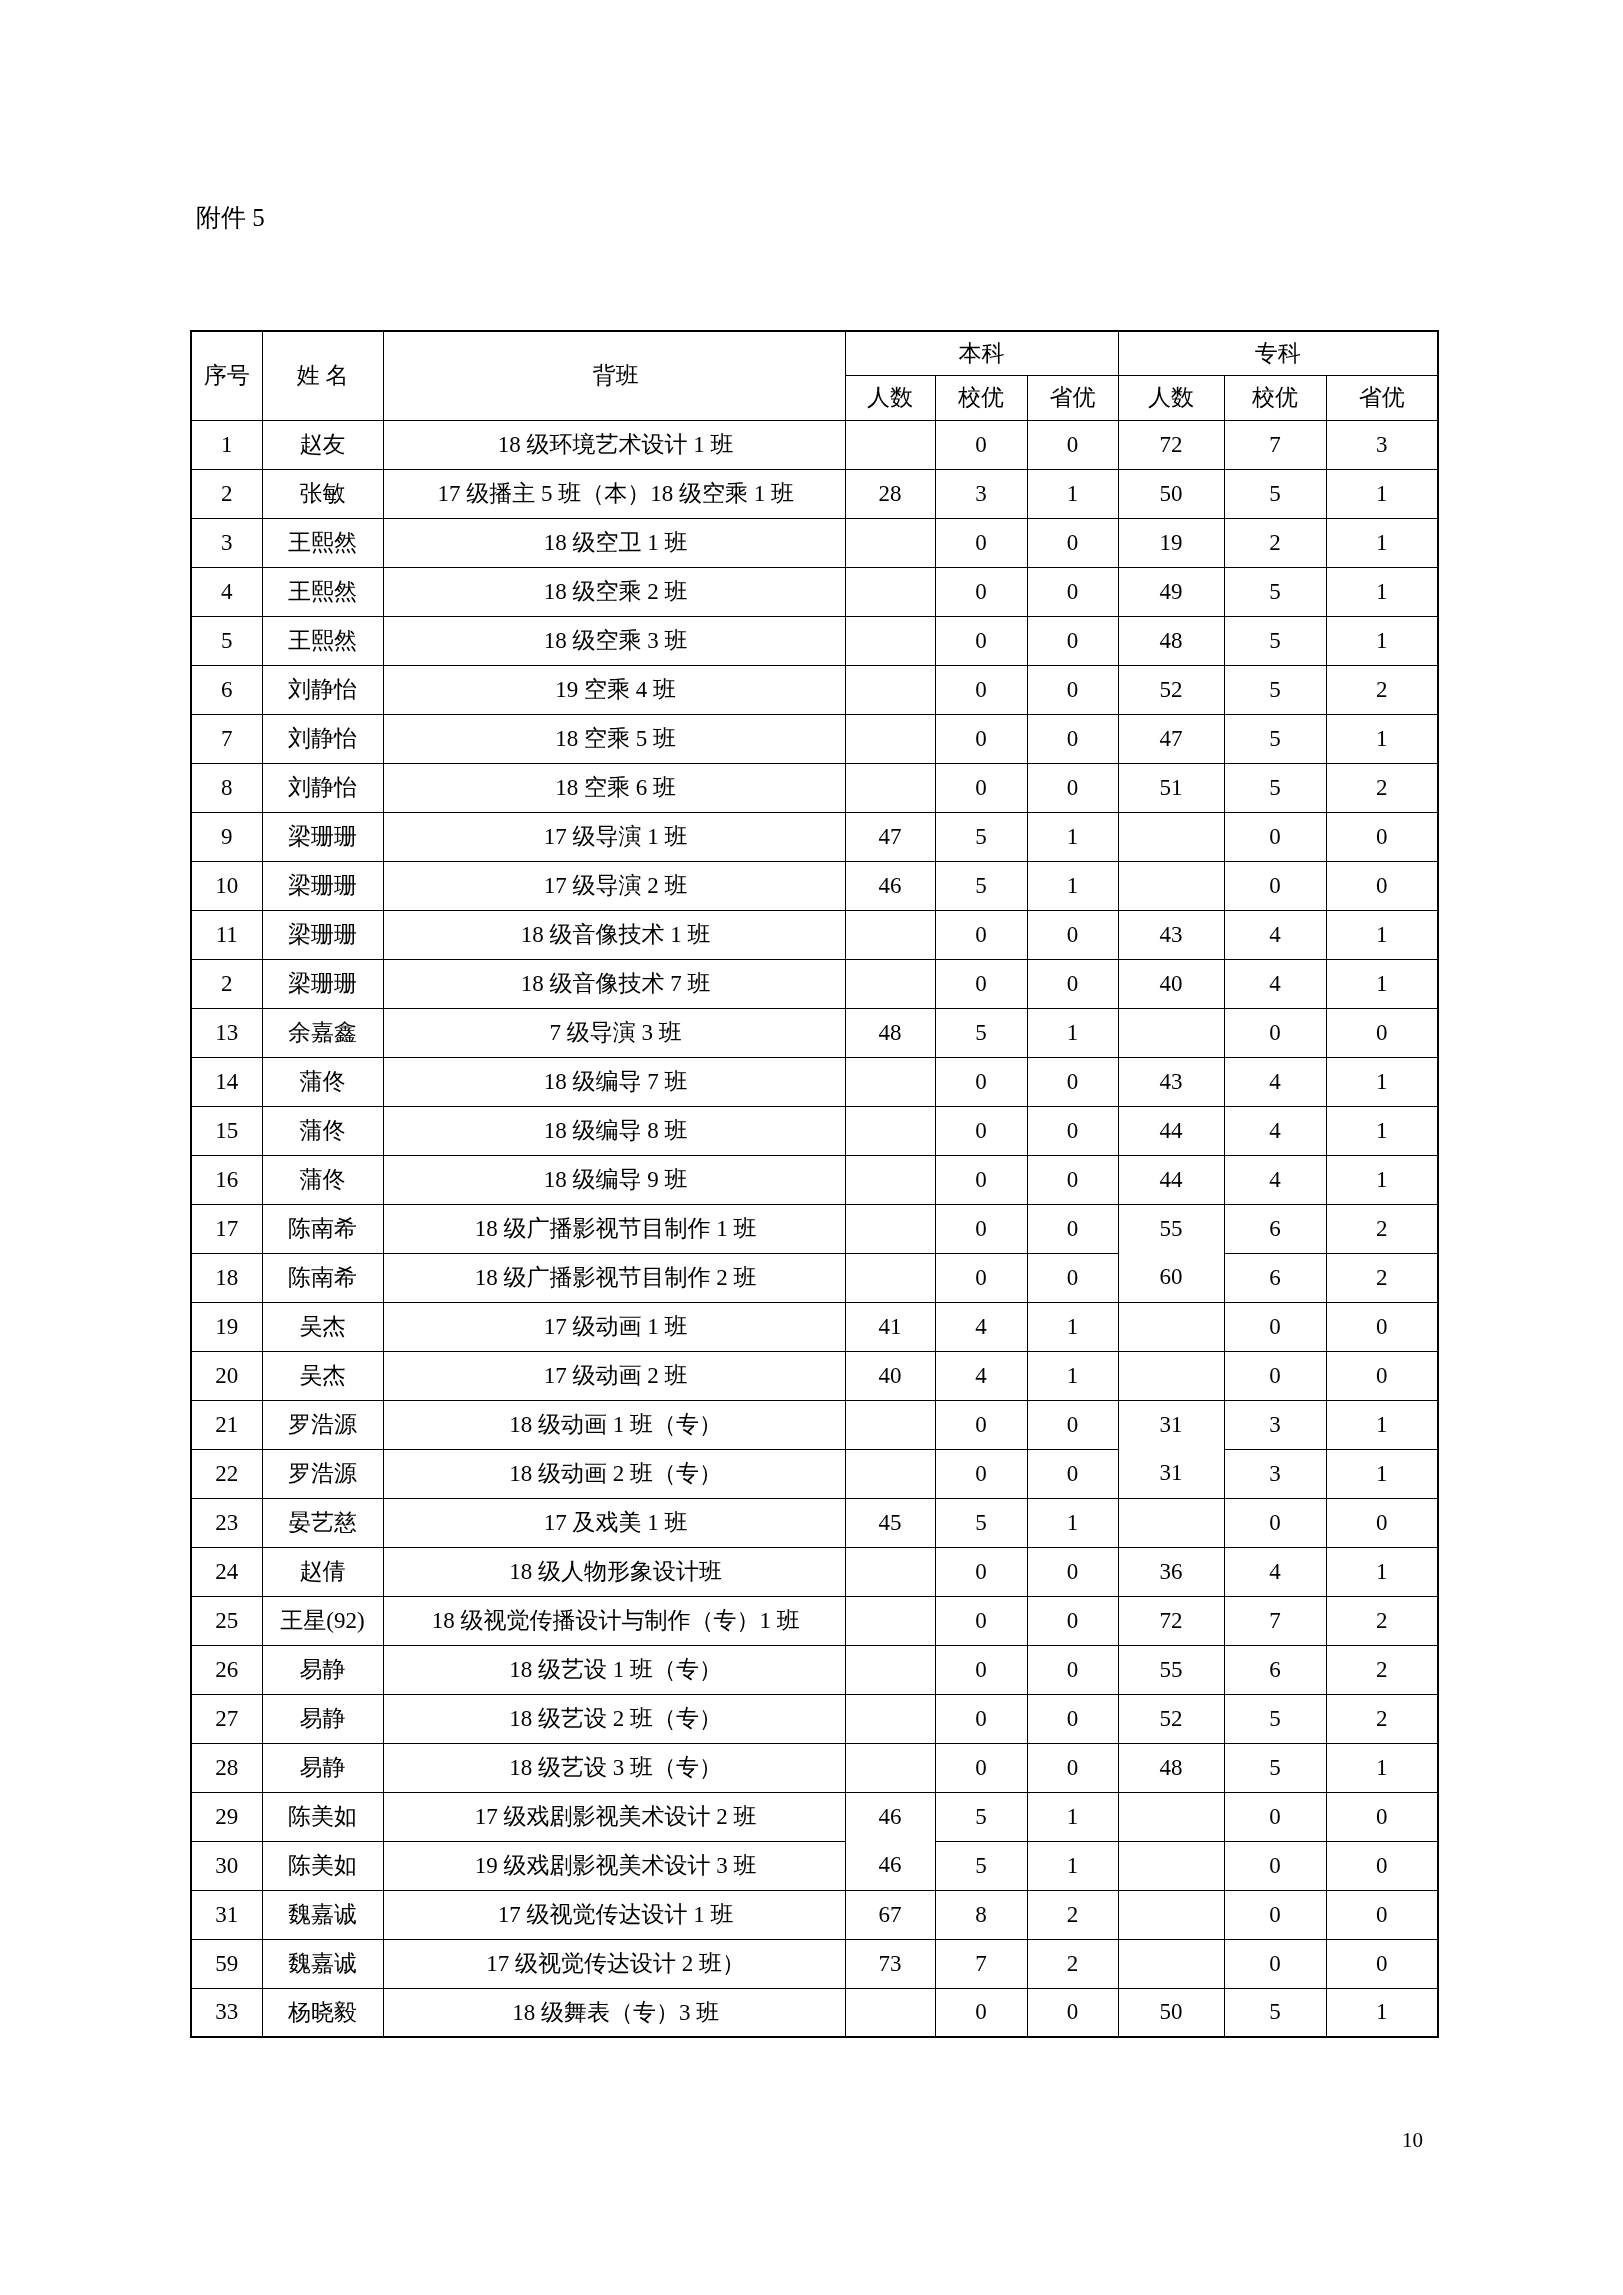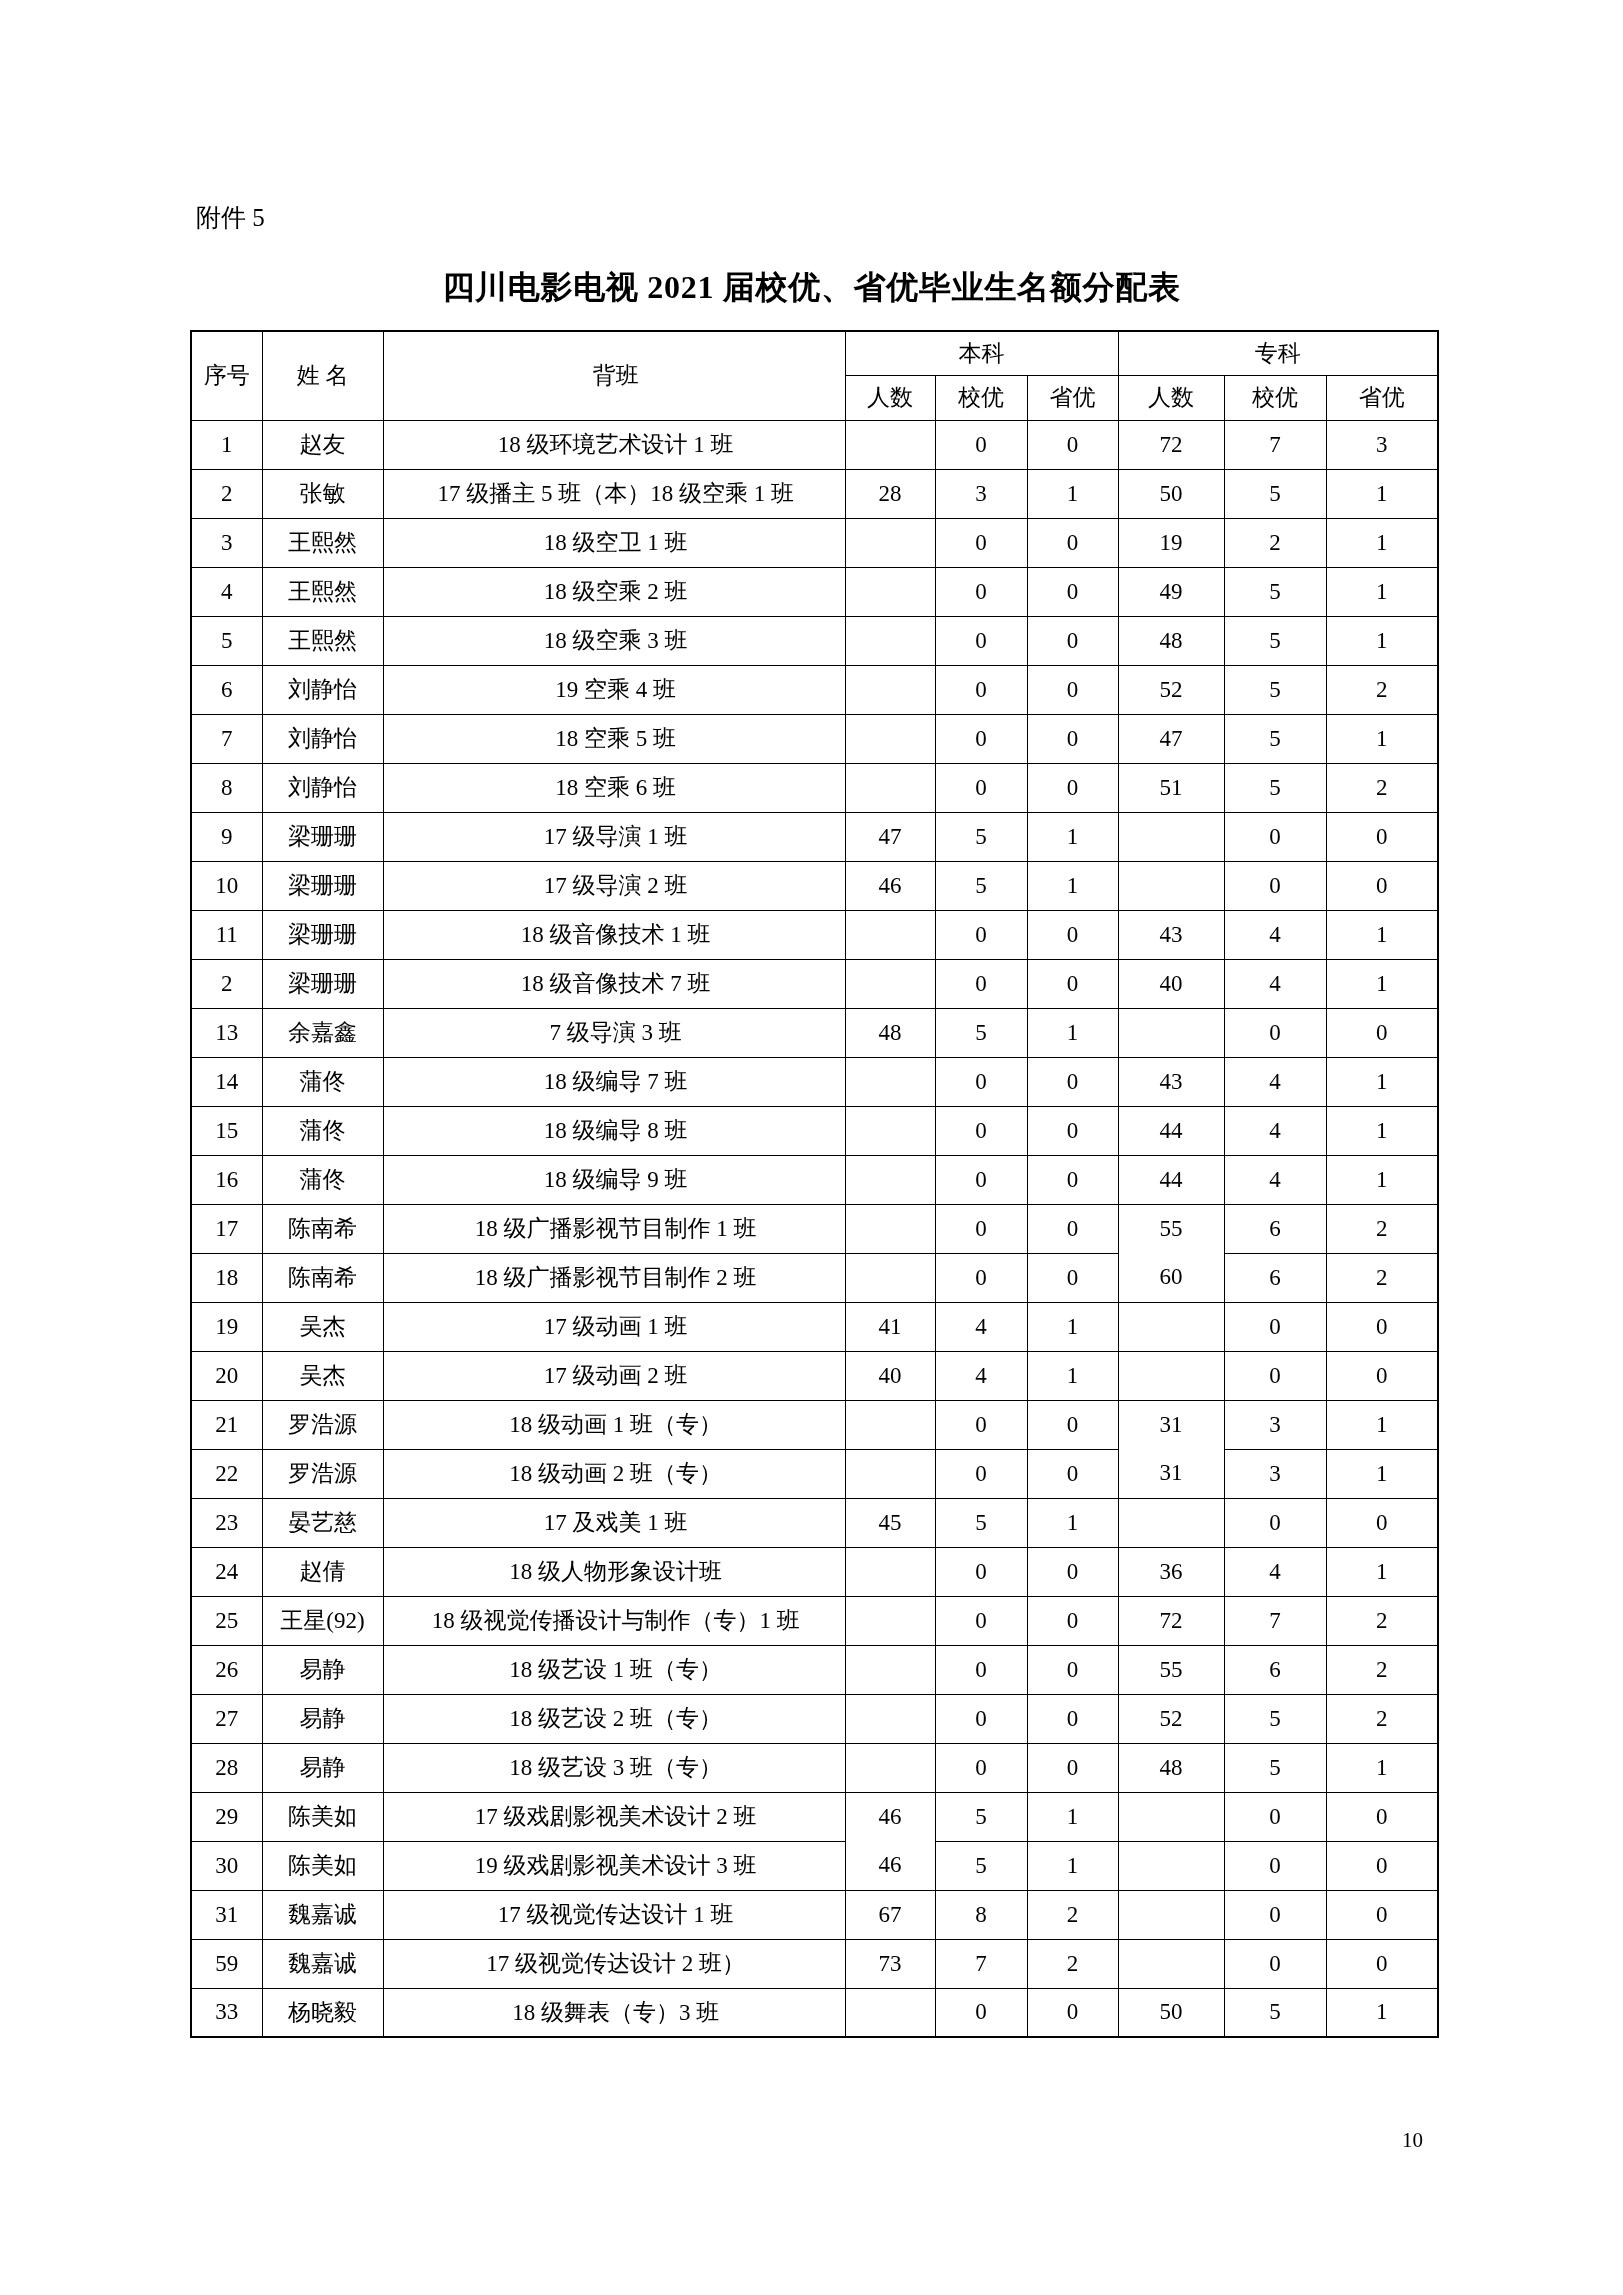--- a/index.html
+++ b/index.html
@@ -48,21 +48,20 @@
     font-size:21px;
   }
 </style>
 </head>
 <body>
 
 <div class="page">
 
   <div class="attachment">附件 5</div>
 
-  <div class="doc-title">四川电影电视 2021 届校优、省优毕业生名额分配表</div>
 
   <table class="quota">
     <colgroup>
       <col style="width:71px">
         <col style="width:121px">
         <col style="width:462px">
       <col style="width:90px">
         <col style="width:92px">
         <col style="width:91px">
       <col style="width:106px">

